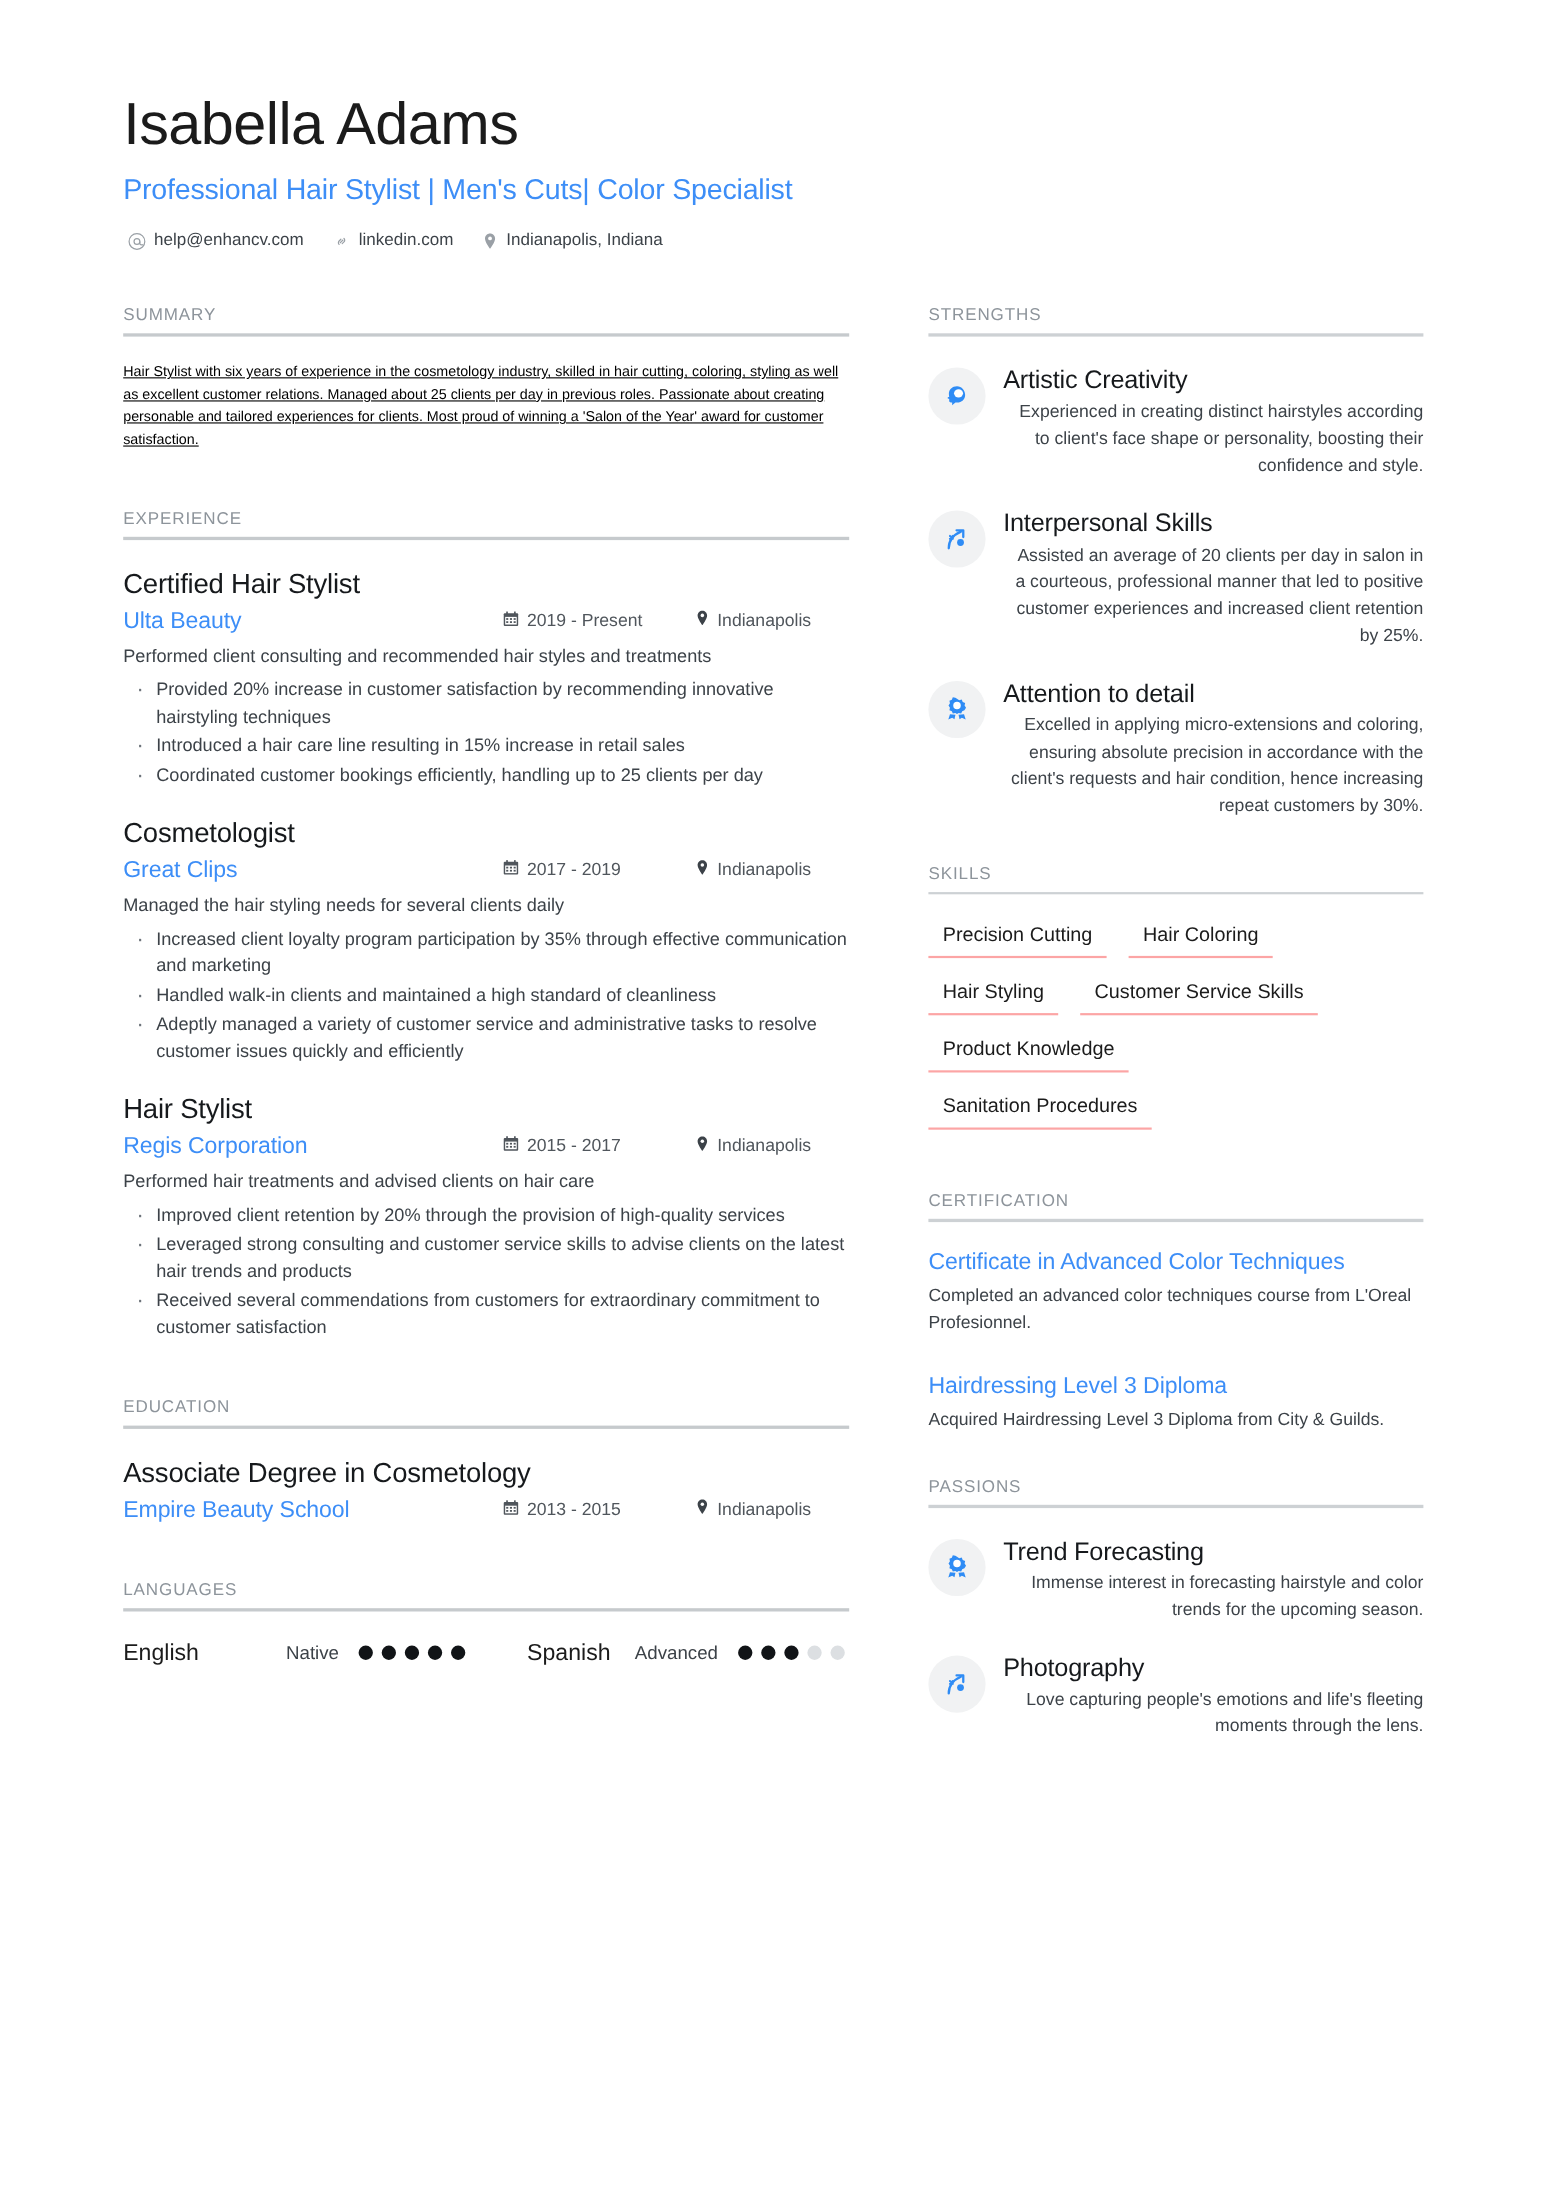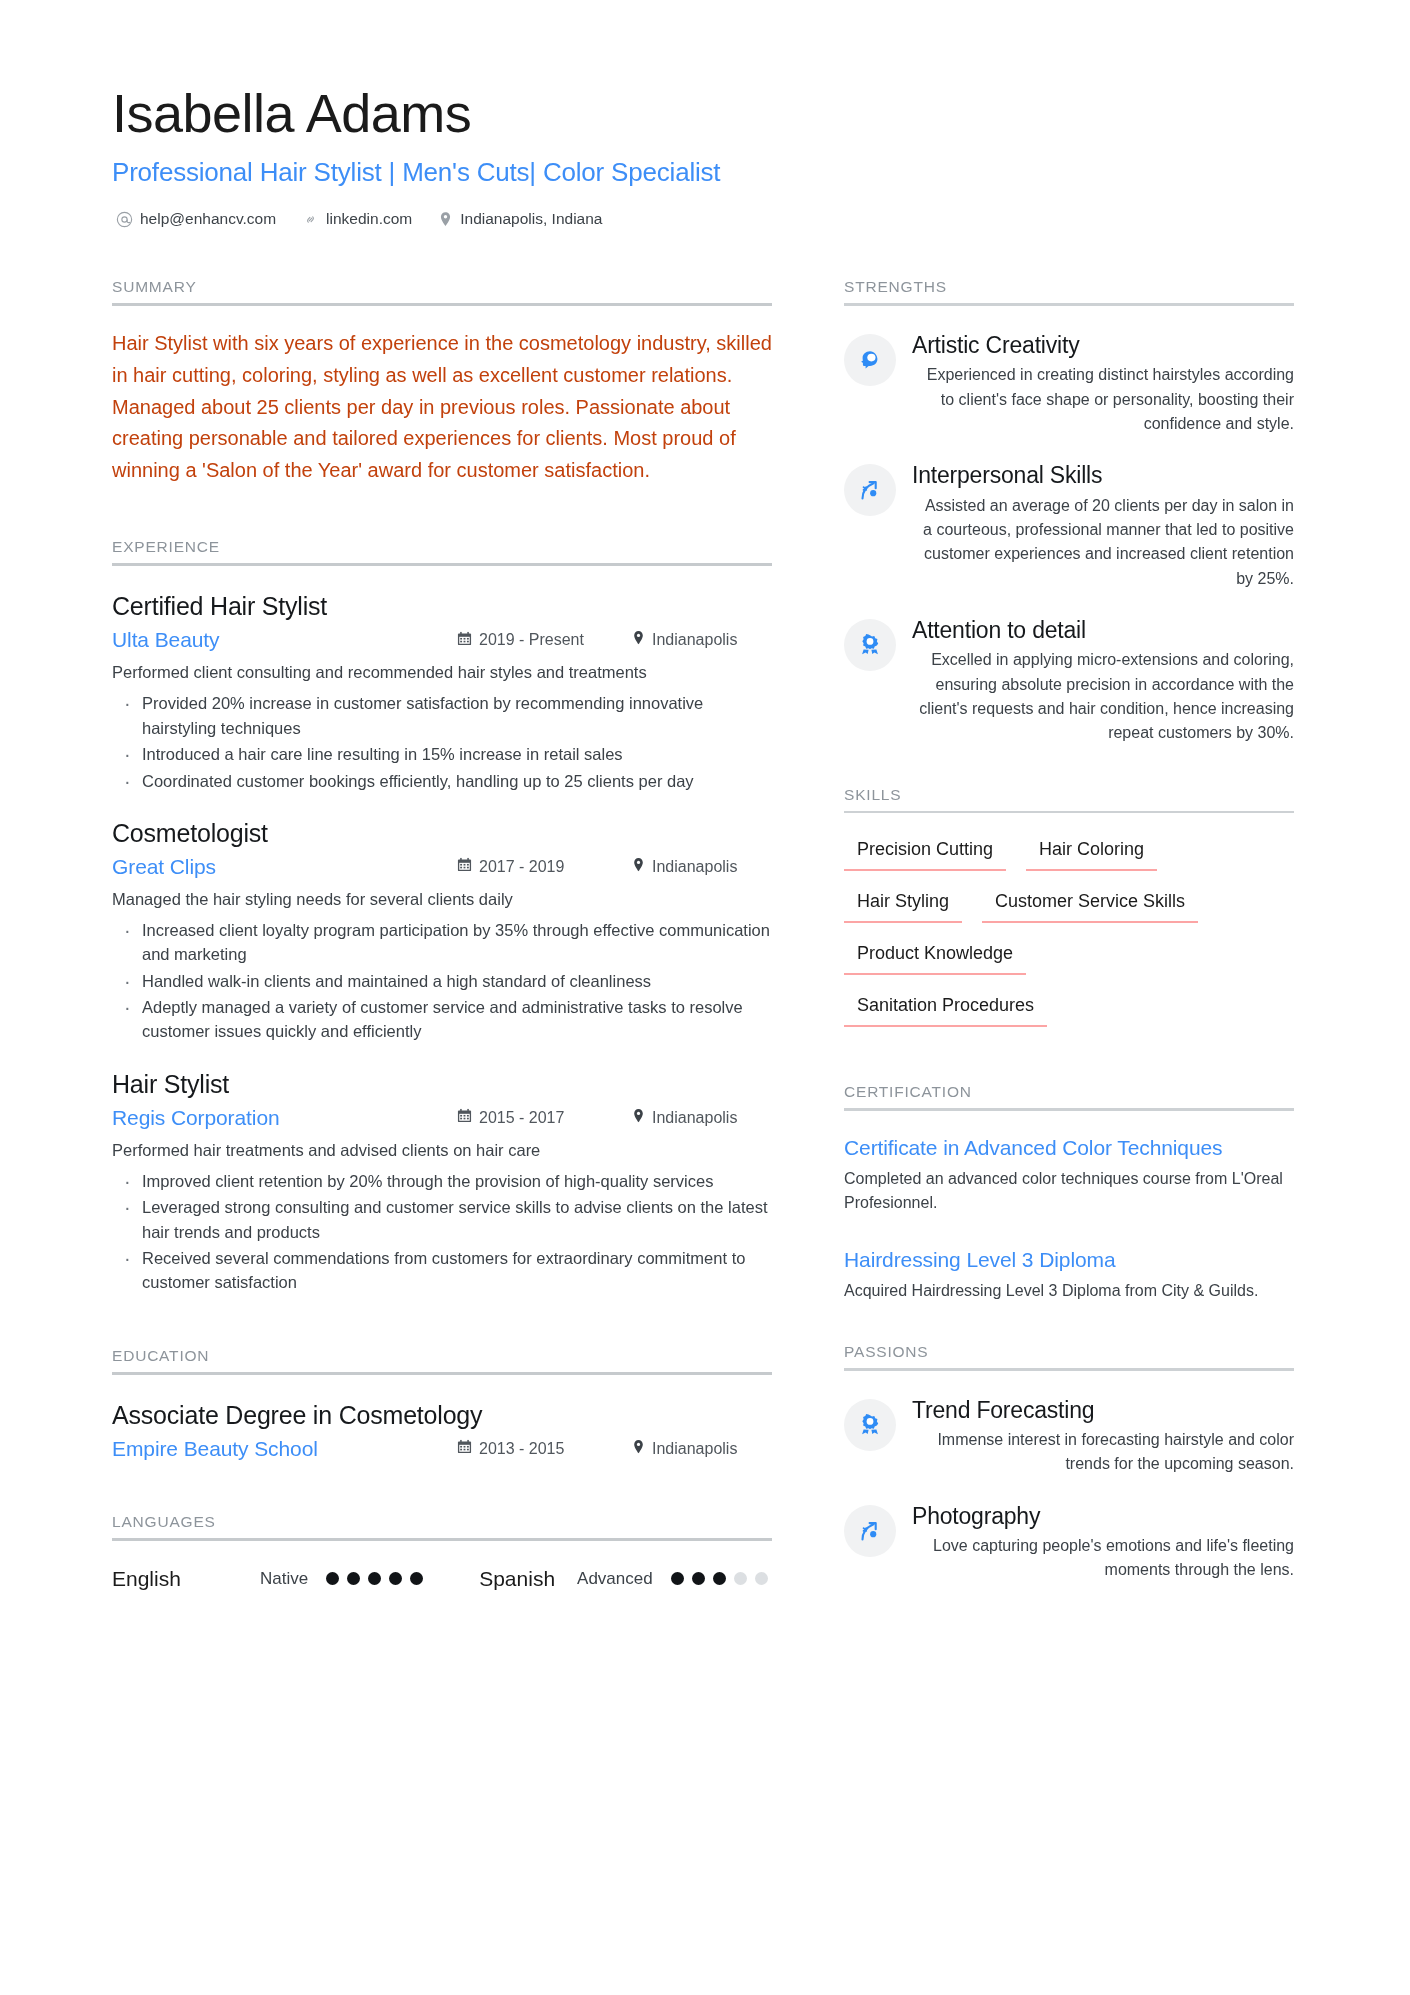--- a/index.html
+++ b/index.html
@@ -70,23 +70,24 @@
     height: 3px;
     background: #c6cacd;
     margin-top: 7px;
   }
   .sec-rule.thin { height: 2.5px; background: #cdd1d4; }
   .section { margin-bottom: 0; }
 
   
   .summary-text {
     margin-top: 22px;
-    font-size: 20px;
+    font-size: 13px;
     line-height: 1.58;
-    color: #c2410c;
+    color: #000000;
+    text-decoration: underline;
   }
   .block-gap-lg { height: 52px; }
   .block-gap-md { height: 40px; }
 
   .entry { margin-top: 26px; }
   .entry:first-of-type { margin-top: 26px; }
   .entry-title {
     font-size: 25px;
     font-weight: 400;
     color: #16191c;

